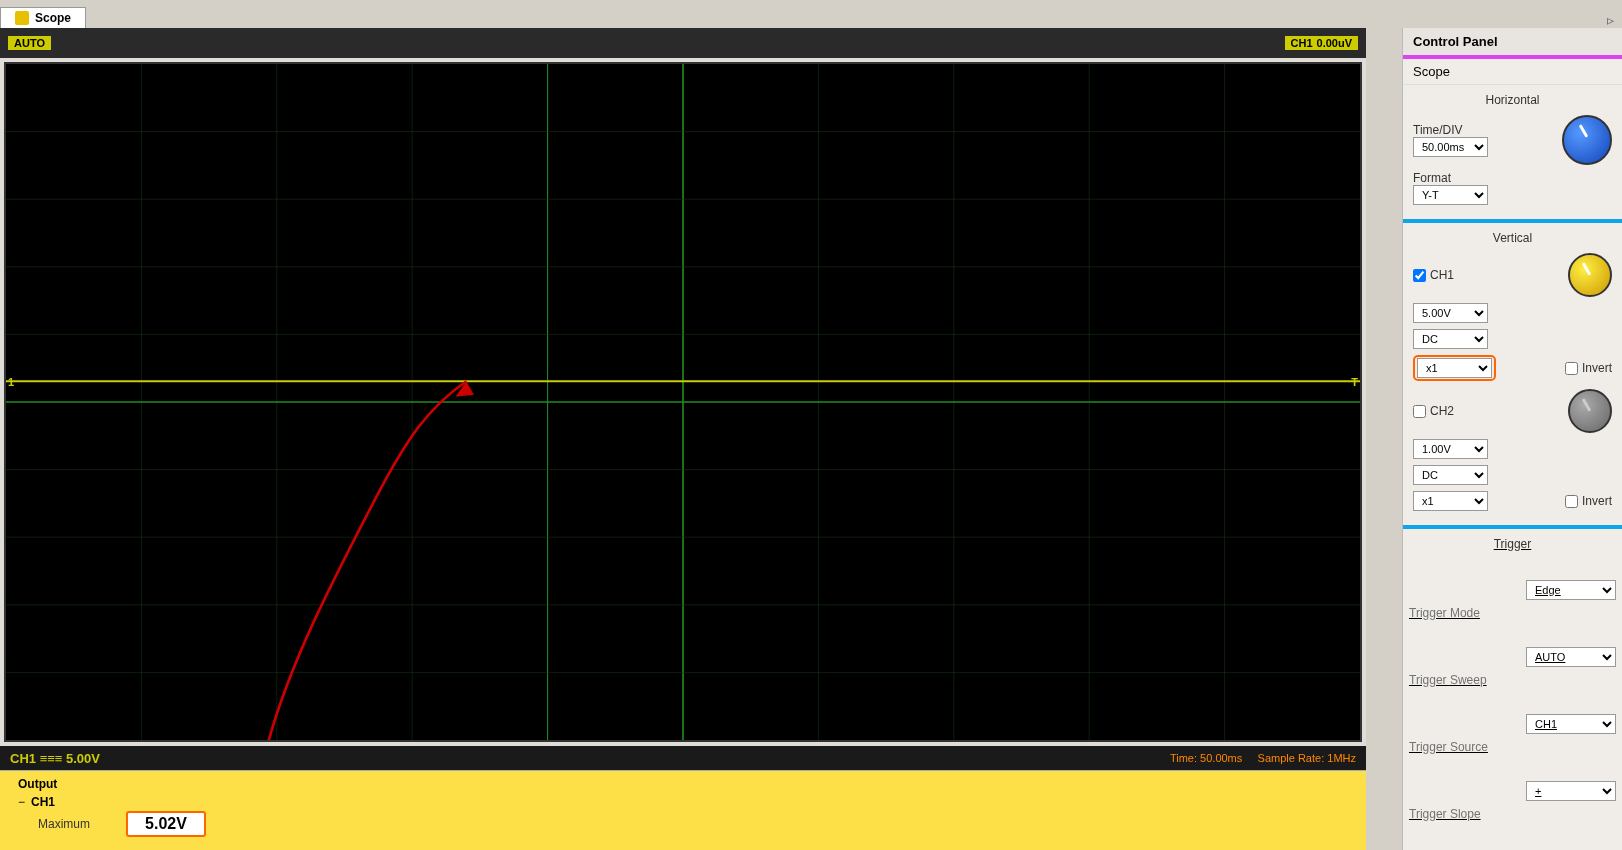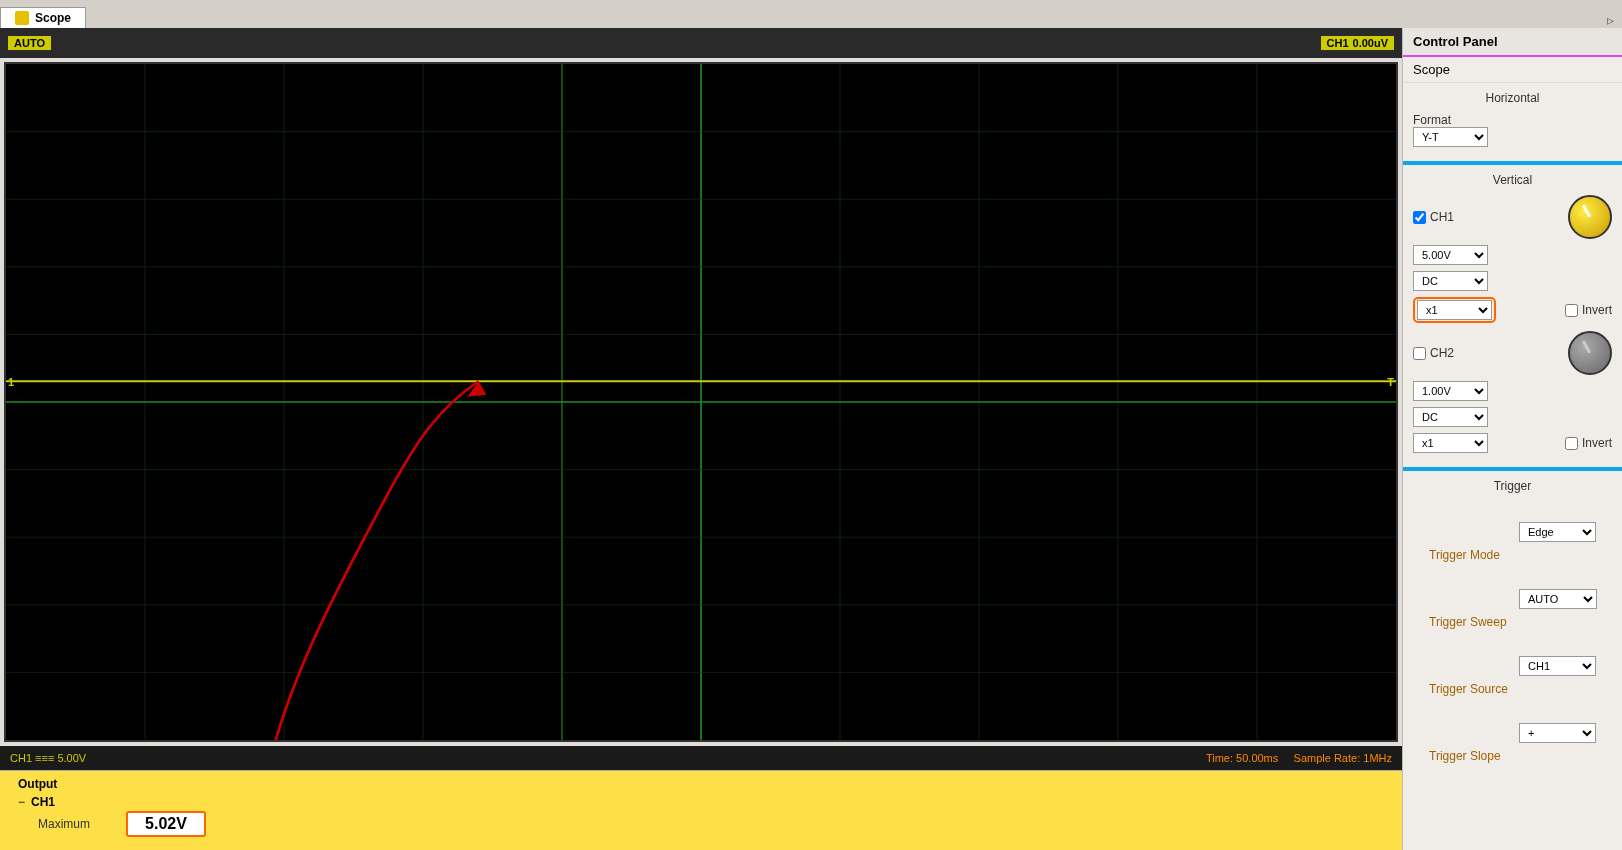--- a/index.html
+++ b/index.html
@@ -5,55 +5,55 @@
     * { margin: 0; padding: 0; box-sizing: border-box; }
     body { font-family: 'Segoe UI', Arial, sans-serif; font-size: 12px; background: #d4d0c8; width: 1622px; height: 850px; overflow: hidden; display: flex; flex-direction: column; }
 
     
     .tab-bar { display: flex; align-items: flex-end; background: #d4d0c8; padding-top: 4px; height: 28px; }
     .tab { background: #fff; border: 1px solid #999; border-bottom: none; padding: 3px 14px; font-size: 12px; font-weight: bold; cursor: pointer; display: flex; align-items: center; gap: 6px; }
     .tab-icon { width: 14px; height: 14px; background: #e8c000; border-radius: 2px; display: inline-block; }
     .tab-right-arrow { margin-left: auto; padding-right: 8px; color: #666; font-size: 14px; }
 
     
-    .main-container { display: flex; flex: 1; overflow: hidden; }
+    .main-container { display: flex; flex: 1; overflow: hidden; gap: 36px; }
 
     
     .scope-area { flex: 1; display: flex; flex-direction: column; background: #e0ddd8; }
 
     
     .scope-header { background: #2a2a2a; padding: 4px 8px; display: flex; align-items: center; justify-content: space-between; height: 30px; }
     .scope-auto-badge { background: #cccc00; color: #000; font-size: 11px; font-weight: bold; padding: 1px 6px; }
     .scope-ch1-badge { background: #cccc00; color: #000; font-size: 11px; font-weight: bold; padding: 1px 6px; display: flex; align-items: center; gap: 4px; }
 
     
     .scope-display { flex: 1; background: #000; position: relative; border: 2px solid #333; margin: 4px; overflow: hidden; }
 
     
     .scope-status { background: #1a1a1a; padding: 3px 10px; display: flex; align-items: center; justify-content: space-between; height: 24px; }
-    .status-ch1 { color: #cccc00; font-size: 11px; font-weight: normal; }
+    .status-ch1 { color: #cccc00; font-size: 13px; font-weight: bold; }
     .status-time { color: #ff8800; font-size: 11px; }
 
     
     .ch-marker-left { position: absolute; left: 2px; top: 47%; transform: translateY(-50%); color: #cccc00; font-size: 11px; font-weight: bold; }
     .ch-marker-right { position: absolute; right: 2px; top: 47%; transform: translateY(-50%); color: #cccc00; font-size: 11px; font-weight: bold; }
 
     
     .output-section { background: #fde047; border-top: 1px solid #aaa; padding: 6px 18px; min-height: 80px; }
     .output-title { font-weight: bold; font-size: 12px; color: #000; margin-bottom: 4px; }
     .output-ch1 { display: flex; align-items: center; gap: 6px; margin-bottom: 2px; }
     .output-ch1-label { font-size: 12px; font-weight: bold; }
     .output-expand { cursor: pointer; }
     .output-row { display: flex; align-items: center; gap: 8px; margin-left: 20px; }
     .output-key { font-size: 12px; color: #333; min-width: 80px; }
     .output-value-highlighted { background: #fff; border: 2px solid #ff6600; padding: 2px 8px; font-size: 16px; min-width: 80px; text-align: center; border-radius: 3px; font-weight: bold; }
 
     
     .control-panel { width: 220px; background: #f0ede8; border-left: 1px solid #bbb; display: flex; flex-direction: column; overflow-y: auto; }
-    .control-panel-title { font-size: 13px; font-weight: bold; padding: 6px 10px; border-bottom: 2px solid #d946ef; background: #e8e5e0; }
+    .control-panel-title { font-size: 13px; font-weight: bold; padding: 6px 10px; border-bottom: 4px solid #d946ef; background: #e8e5e0; }
     .control-panel-subtitle { font-size: 13px; padding: 5px 10px; border-bottom: 1px solid #ddd; }
     .section { padding: 8px 10px; border-bottom: 4px solid #0ea5e9; }
     .section-title { text-align: center; font-size: 12px; color: #333; margin-bottom: 8px; font-weight: normal; }
     .control-row { display: flex; align-items: center; justify-content: space-between; margin-bottom: 6px; }
     .control-label { font-size: 12px; color: #333; }
     .knob-container { display: flex; align-items: center; gap: 8px; }
 
     
     .knob { width: 50px; height: 50px; border-radius: 50%; display: flex; align-items: center; justify-content: center; position: relative; cursor: pointer; }
     .knob-blue { background: radial-gradient(circle at 35% 35%, #5599ff, #1144bb); border: 2px solid #333; }
@@ -64,24 +64,24 @@
     
     select { font-size: 11px; padding: 2px 4px; border: 1px solid #999; background: #fff; cursor: pointer; }
     .dropdown-narrow { width: 75px; }
     .dropdown-medium { width: 90px; }
 
     
     .checkbox-row { display: flex; align-items: center; gap: 4px; }
     input[type=checkbox] { cursor: pointer; }
 
     
-    .trigger-section { padding: 8px 26px; }
+    .trigger-section { padding: 8px 6px; text-decoration: underline; }
     .trigger-title { text-align: center; font-size: 12px; color: #333; margin-bottom: 8px; }
     .trigger-row { display: flex; align-items: center; justify-content: space-between; margin-bottom: 6px; }
-    .trigger-label { font-size: 12px; color: #a16207; min-width: 90px; margin-top: 47px; }
+    .trigger-label { font-size: 12px; color: #737373; min-width: 90px; margin-top: 47px; }
 
     
     svg.annotations { position: absolute; top: 0; left: 0; width: 100%; height: 100%; pointer-events: none; }
   </style>
 </head>
 <body>
 
 <div class="tab-bar">
   <div class="tab">
     <span class="tab-icon"></span>
@@ -167,20 +167,37 @@
   </div>
 
   <div class="control-panel">
     <div class="control-panel-title">Control Panel</div>
     <div class="control-panel-subtitle">Scope</div>
 
     <div class="section">
       <div class="section-title">Horizontal</div>
       <div class="control-row">
         <div>
+          <div class="control-label">Time/DIV</div>
+          <select class="dropdown-narrow">
+            <option>50.00ms</option>
+            <option>10.00ms</option>
+            <option>20.00ms</option>
+            <option>100.00ms</option>
+            <option>200.00ms</option>
+          </select>
+        </div>
+        <div class="knob-container">
+          <div class="knob knob-blue">
+            <div class="knob-indicator"></div>
+          </div>
+        </div>
+      </div>
+      <div class="control-row">
+        <div>
           <div class="control-label">Format</div>
           <select class="dropdown-narrow">
             <option>Y-T</option>
             <option>X-Y</option>
           </select>
         </div>
       </div>
     </div>
 
     <div class="section">

